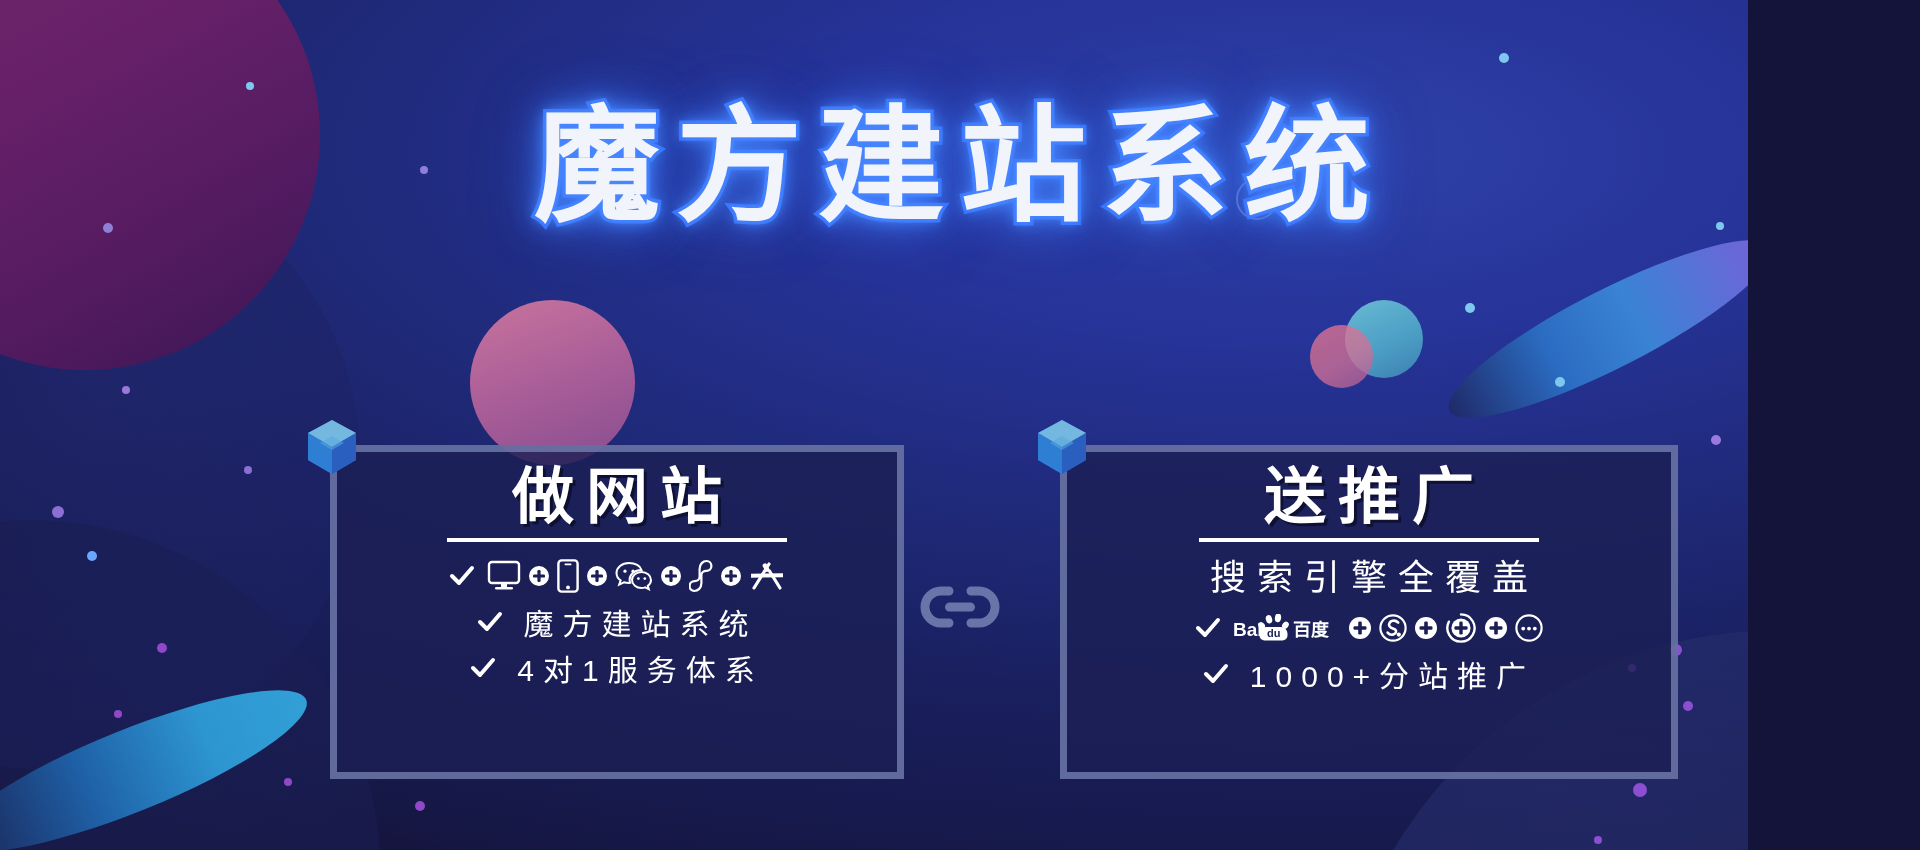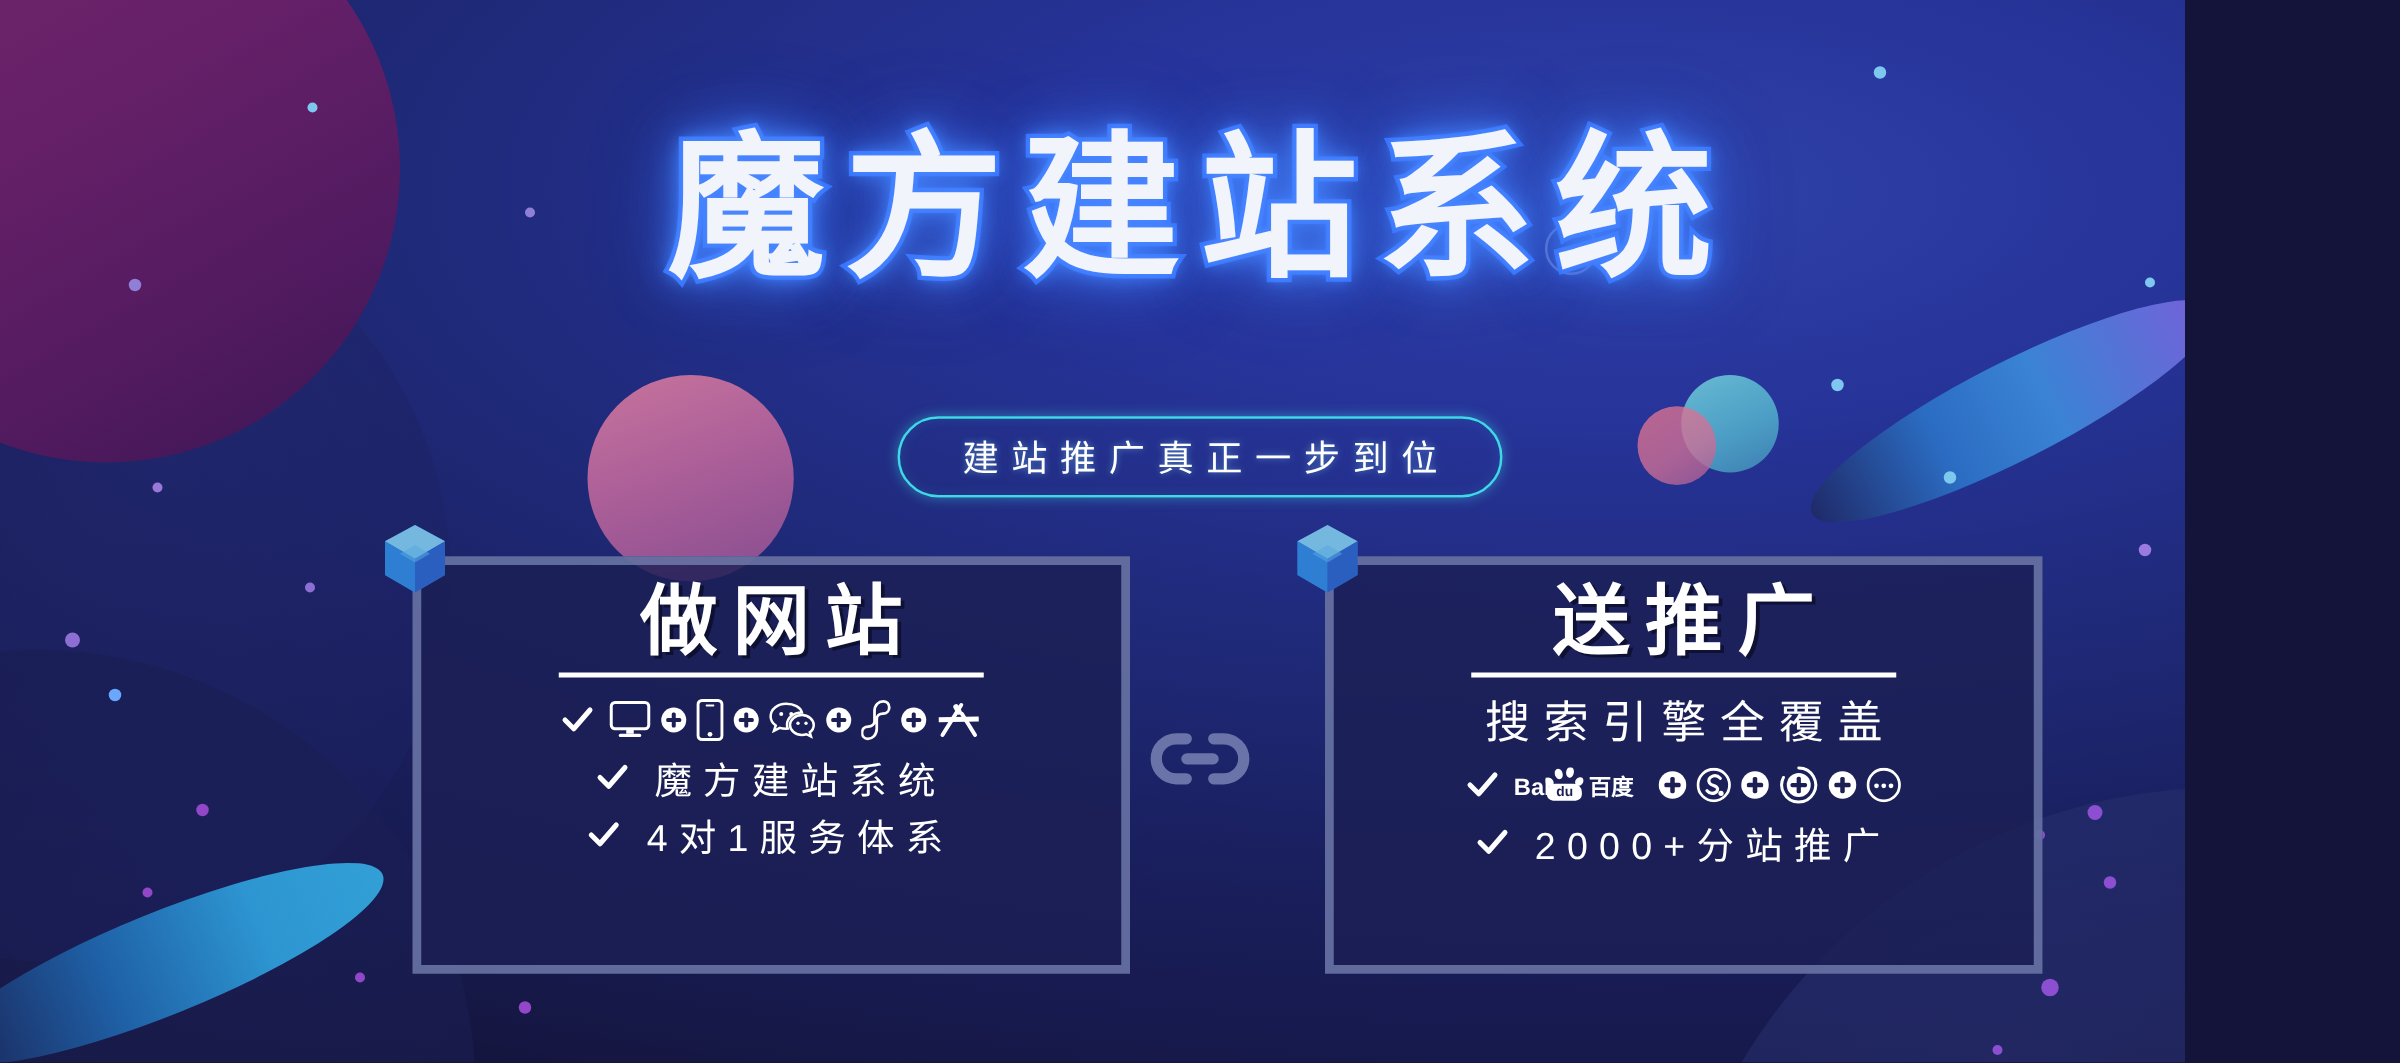--- a/index.html
+++ b/index.html
@@ -111,21 +111,21 @@
 
   
   .panels{position:absolute;left:0;top:445px;width:1920px;height:330px;}
 
   .panel{
     position:absolute;top:0;width:560px;height:320px;
     border:7px solid rgba(120,132,180,.75);
     background:rgba(28,31,84,.80);
   }
   .panel-left{left:330px;}
-  .panel-right{left:1060px;}
+  .panel-right{left:1060px;padding-left:44px;}
 
   .cube{
     position:absolute;left:-36px;top:-36px;width:62px;height:62px;
   }
 
   .panel-inner{
     position:absolute;inset:0;
     display:flex;flex-direction:column;align-items:center;
     padding-top:12px;
     color:#ffffff;
@@ -213,23 +213,20 @@
       <div class="dot" style="left: 1711px; top: 435px; width: 10px; height: 10px; background: rgb(154, 122, 224);"></div>
       <div class="dot" style="left: 1848px; top: 488px; width: 8px; height: 8px; background: rgb(154, 122, 224);"></div>
       <div class="dot" style="left: 246px; top: 82px; width: 8px; height: 8px; background: rgb(126, 200, 240);"></div>
       <div class="dot" style="left: 87px; top: 551px; width: 10px; height: 10px; background: rgb(106, 168, 255);"></div>
     </div>
 
   <div class="title-wrap">
     <div class="main-title">魔方建站系统</div>
   </div>
 
-  <div class="pill-wrap">
-    <div class="pill">建站推广真正一步到位</div>
-  </div>
 
   <div class="panels">
 
     <div class="panel panel-left">
       <svg class="cube" viewBox="0 0 62 62">
         <polygon points="31,4 55,17 55,44 31,58 7,44 7,17" fill="#2f6fd0"></polygon>
         <polygon points="31,4 55,17 31,31 7,17" fill="#74b8e0"></polygon>
         <polygon points="7,17 31,31 31,58 7,44" fill="#2e7fd4"></polygon>
         <polygon points="31,31 55,17 55,44 31,58" fill="#2a5fc0"></polygon>
         <polygon points="31,20 43,27 31,34 19,27" fill="#5aa8de" opacity="0.55"></polygon>
@@ -381,21 +378,21 @@
                 <circle cx="14" cy="14.6" r="1.9" fill="#fff"></circle>
                 <circle cx="19.8" cy="14.6" r="1.9" fill="#fff"></circle>
               </svg>
             </div>
           </div>
 
           <div class="feature-row">
             <svg class="chk" viewBox="0 0 26 26">
               <path d="M3 13 L10 20 L23 5" fill="none" stroke="#ffffff" stroke-width="4" stroke-linecap="round" stroke-linejoin="round"></path>
             </svg>
-            <span class="feature-text">2000+分站推广</span>
+            <span class="feature-text">1000+分站推广</span>
           </div>
 
 
         </div>
       </div>
     </div>
   </div>
 
   <svg class="link-icon" viewBox="0 0 82 48">
     <path d="M30 8 H22 A16 16 0 0 0 22 40 H30" fill="none" stroke="#6b74a8" stroke-width="9" stroke-linecap="round"></path>

